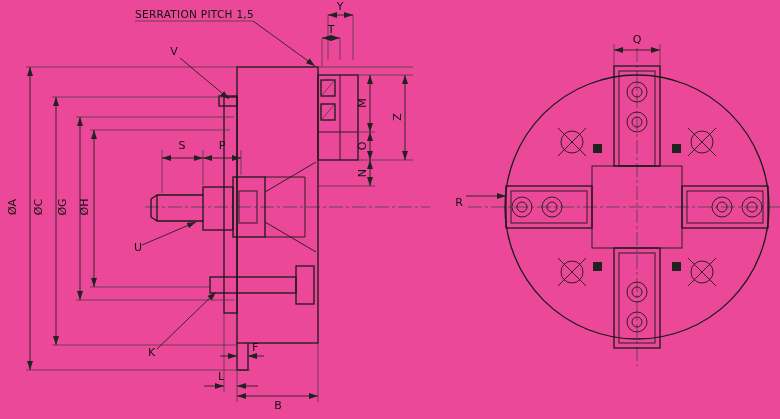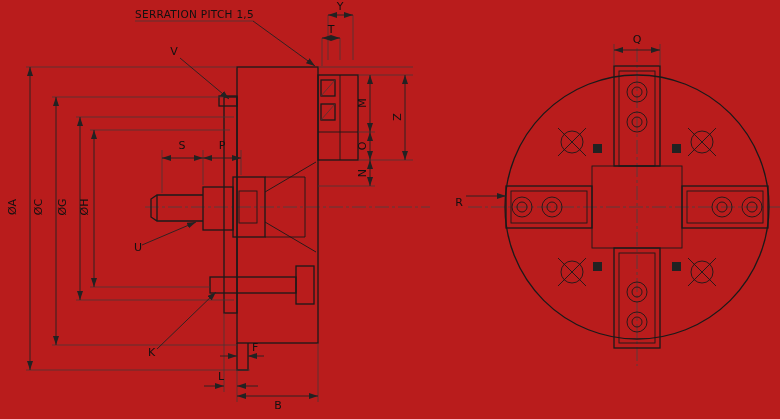--- a/index.html
+++ b/index.html
@@ -1,16 +1,16 @@
 <!DOCTYPE html>
 <html><head>
 <meta charset="utf-8">
 <style>
   html,body { margin:0; padding:0; background:#ffffff; }
-  .sheet { width:780px; height:419px; background:#b91c1c; position:relative; overflow:hidden; }
+  .sheet { width:780px; height:419px; background:#ec4899; position:relative; overflow:hidden; }
   svg text { font-family:"DejaVu Sans", sans-serif; font-size:11px; fill:#111; }
   svg text.note { font-size:10.5px; letter-spacing:0.3px; }
   .obj  { stroke:#1a1a1a; stroke-width:1.3; fill:none; }
   .obj2 { stroke:#1a1a1a; stroke-width:0.9; fill:none; }
   .thin { stroke:#3a3a3a; stroke-width:0.7; fill:none; }
   .dim  { stroke:#222222; stroke-width:0.9; fill:none; }
   .cl   { stroke:#444444; stroke-width:0.8; fill:none; stroke-dasharray:14 3 3 3; }
   .solid{ fill:#222222; stroke:none; }
 </style>
 </head>

